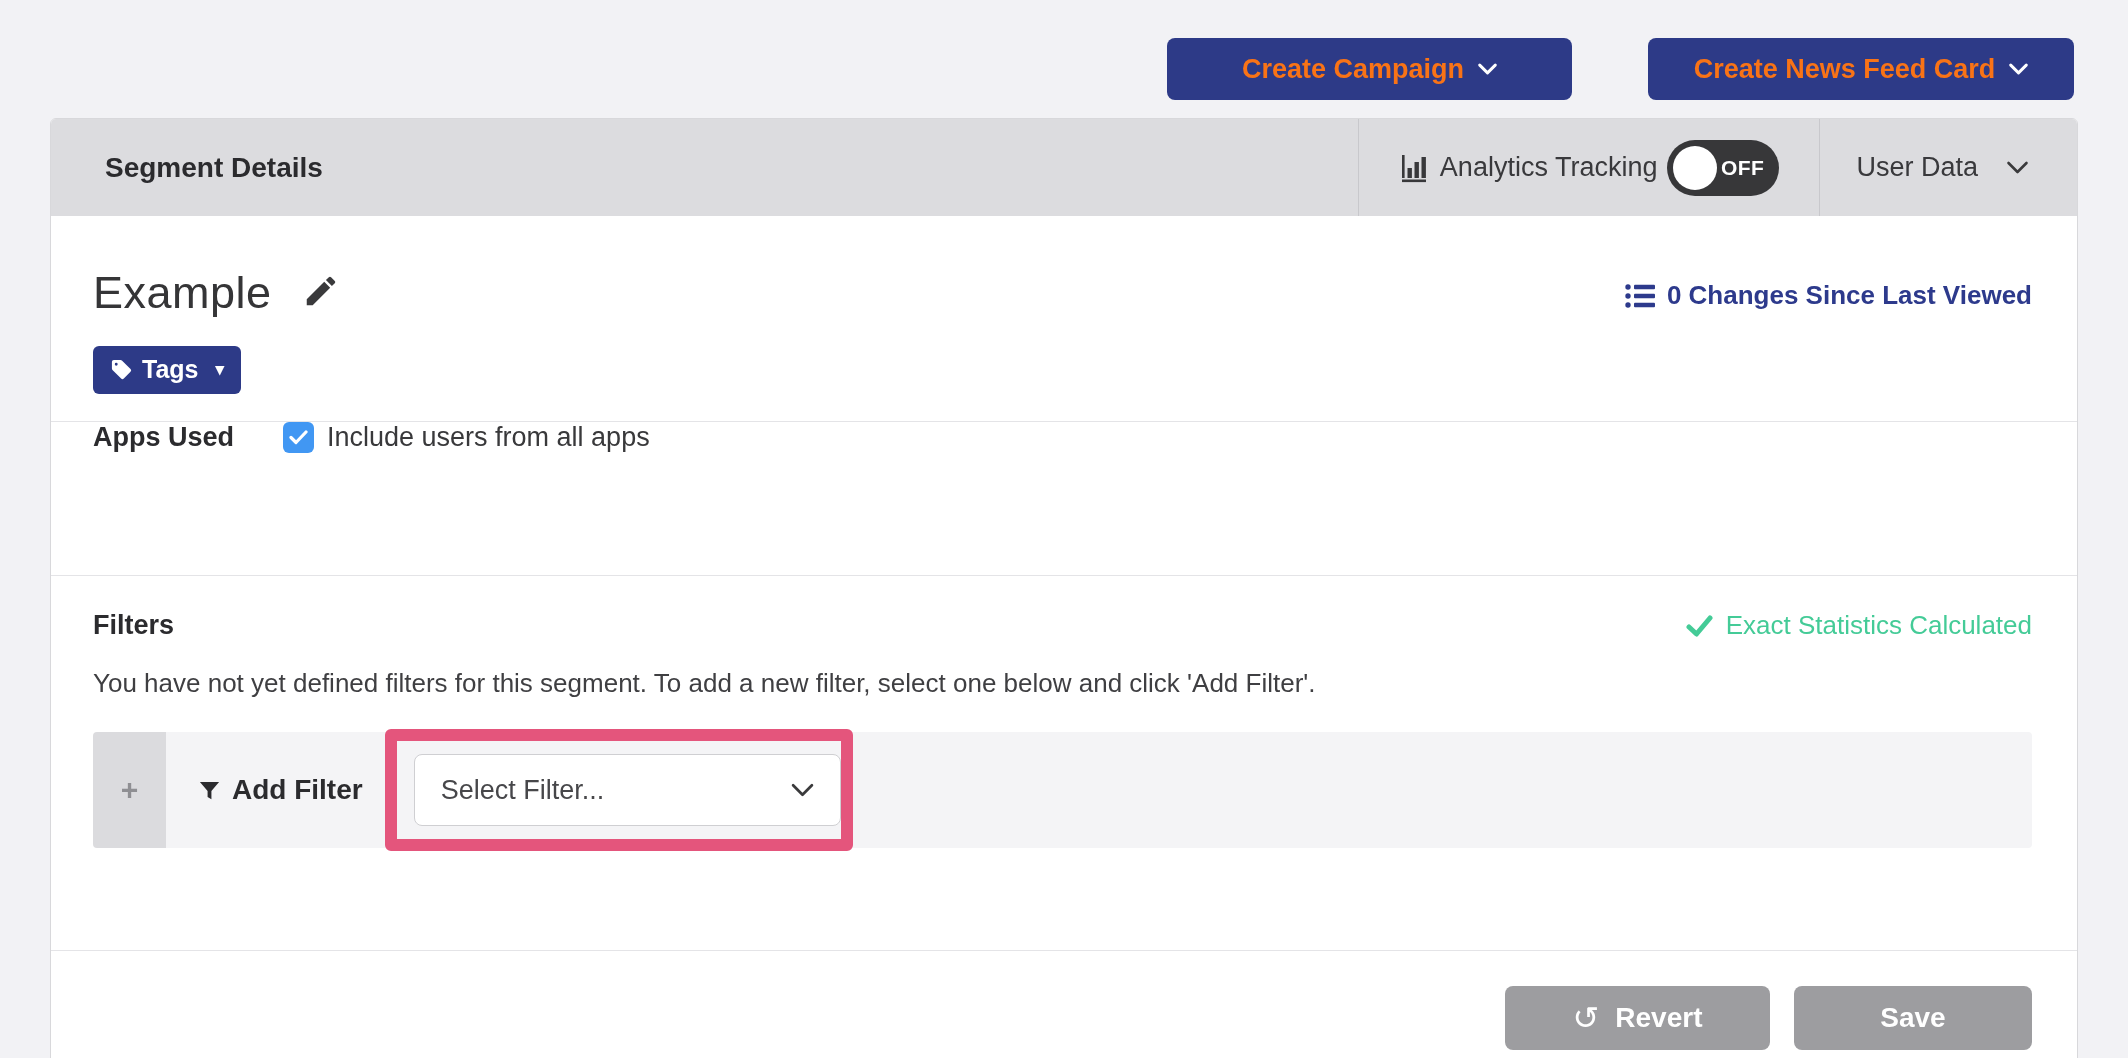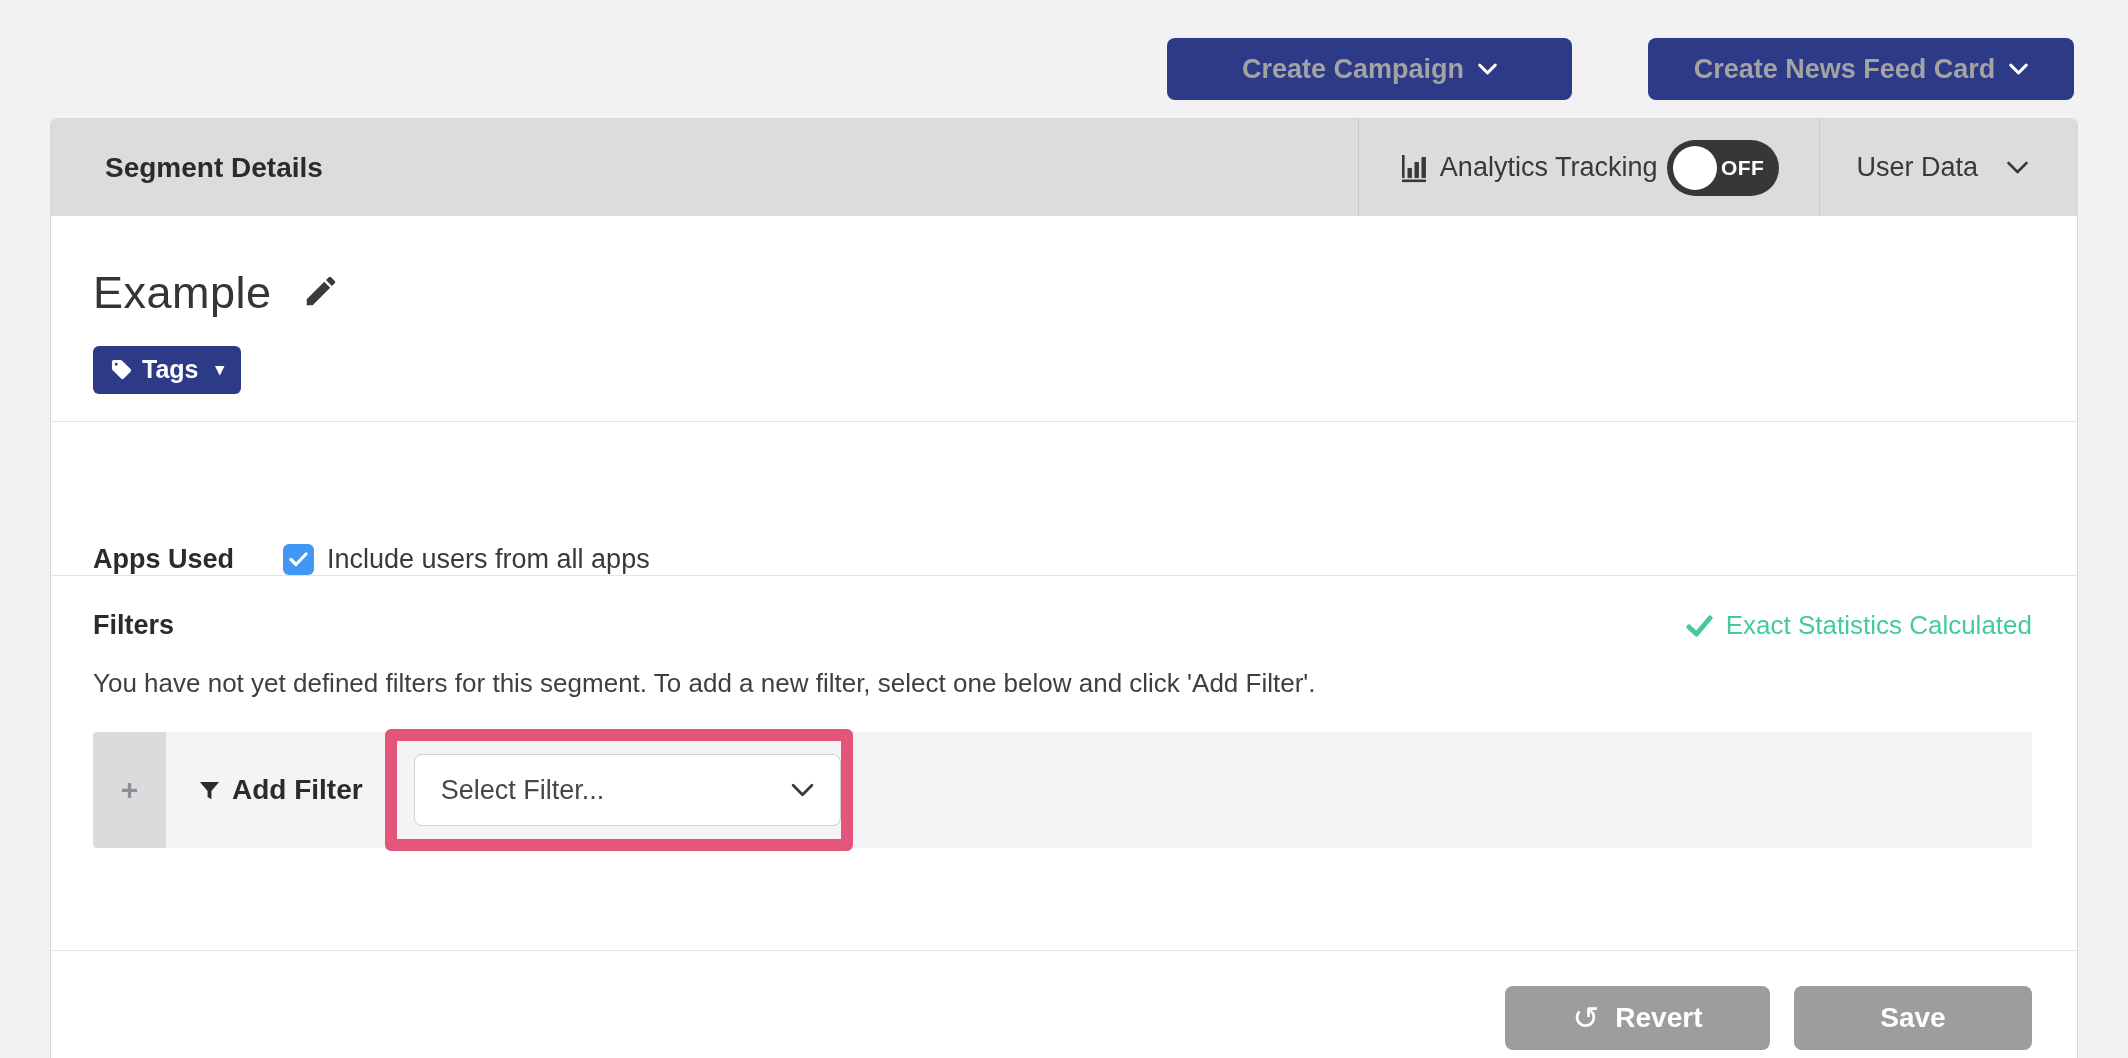--- a/index.html
+++ b/index.html
@@ -6,21 +6,21 @@
   html,body { width:2128px; height:1058px; }
   body {
     background:#f2f2f5;
     font-family:"Liberation Sans", sans-serif;
     color:#2e2e30;
     position:relative;
     overflow:hidden;
   }
   .btn-primary {
     position:absolute; top:38px; height:62px;
-    background:#2d3a87; color:#a3a3a3;
+    background:#2d3a87; color:#f97316;
     border:none; border-radius:8px;
     font-family:"Liberation Sans", sans-serif;
     font-size:27px; font-weight:700;
     display:flex; align-items:center; justify-content:center; gap:14px;
     cursor:pointer;
   }
   #btn-create-campaign { left:1167px; width:405px; }
   #btn-create-news { left:1648px; width:426px; }
 
   .panel {
@@ -80,21 +80,21 @@
     border:none; border-radius:6px;
     display:inline-flex; align-items:center; gap:9px;
     font-family:"Liberation Sans", sans-serif;
     font-size:25px; font-weight:700; cursor:pointer;
   }
   .tags-caret { font-size:17px; margin-left:8px; }
 
   .section-apps {
     flex:0 0 154px;
     border-top:1px solid #e4e4e7;
-    display:flex; align-items:flex-end;
+    display:flex; align-items:flex-start;
     padding:0 45px 0 42px;
   }
   .apps-label { width:190px; font-size:27px; font-weight:700; color:#2b2b2e; }
   .checkbox {
     width:31px; height:31px; border-radius:6px;
     background:#4197f3;
     display:flex; align-items:center; justify-content:center;
     cursor:pointer; flex:0 0 31px;
   }
   .checkbox-label { margin-left:13px; font-size:27px; color:#39393b; }
@@ -212,20 +212,33 @@
   <div class="section-title-area">
     <div class="title-row">
       <div class="segment-name">Example</div>
       <button class="pencil-btn">
         <span style="display:flex;">
           <svg width="38" height="38" viewBox="0 0 24 24" fill="#3a3a3c">
               <path d="M3 17.25V21h3.75L17.8 9.94l-3.75-3.75L3 17.25zM20.7 7.04a1 1 0 0 0 0-1.41l-2.34-2.34a1 1 0 0 0-1.41 0l-1.83 1.83 3.75 3.75 1.83-1.83z"></path>
             </svg>
         </span>
       </button>
+      <a class="changes-link">
+        <span style="display:flex;">
+          <svg width="30" height="26" viewBox="0 0 30 26" fill="#2d3a8c">
+            <circle cx="3" cy="4" r="2.7"></circle>
+              <rect x="9" y="1.7" width="21" height="4.6" rx="1"></rect>
+            <circle cx="3" cy="13" r="2.7"></circle>
+              <rect x="9" y="10.7" width="21" height="4.6" rx="1"></rect>
+            <circle cx="3" cy="22" r="2.7"></circle>
+              <rect x="9" y="19.7" width="21" height="4.6" rx="1"></rect>
+          </svg>
+        </span>
+        <span>0 Changes Since Last Viewed</span>
+      </a>
     </div>
     <button class="tags-btn">
       <span style="display:flex;">
         <svg width="23" height="23" viewBox="0 0 24 24" fill="#fff">
             <path d="M21.4 11.6l-9-9A2 2 0 0 0 11 2H4a2 2 0 0 0-2 2v7c0 .55.22 1.05.59 1.41l9 9a2 2 0 0 0 2.82 0l7-7a2 2 0 0 0 0-2.82zM6.5 8A1.5 1.5 0 1 1 8 6.5 1.5 1.5 0 0 1 6.5 8z"></path>
           </svg>
       </span>
       <span>Tags</span>
       <span class="tags-caret">▾</span>
     </button>

